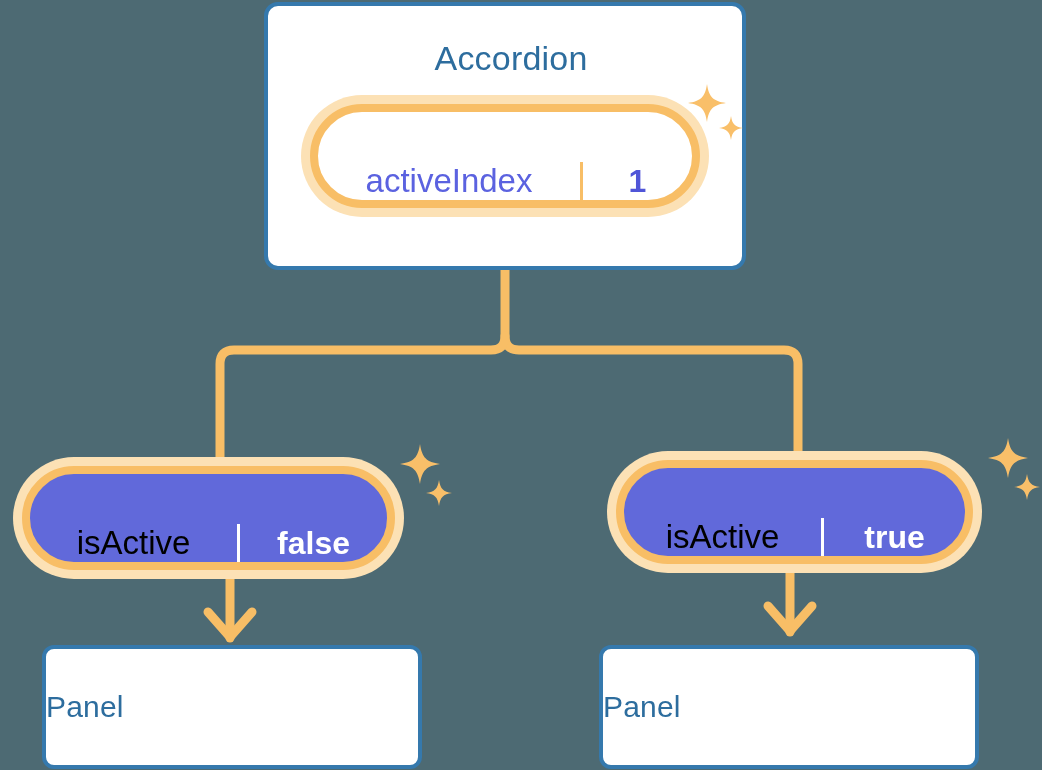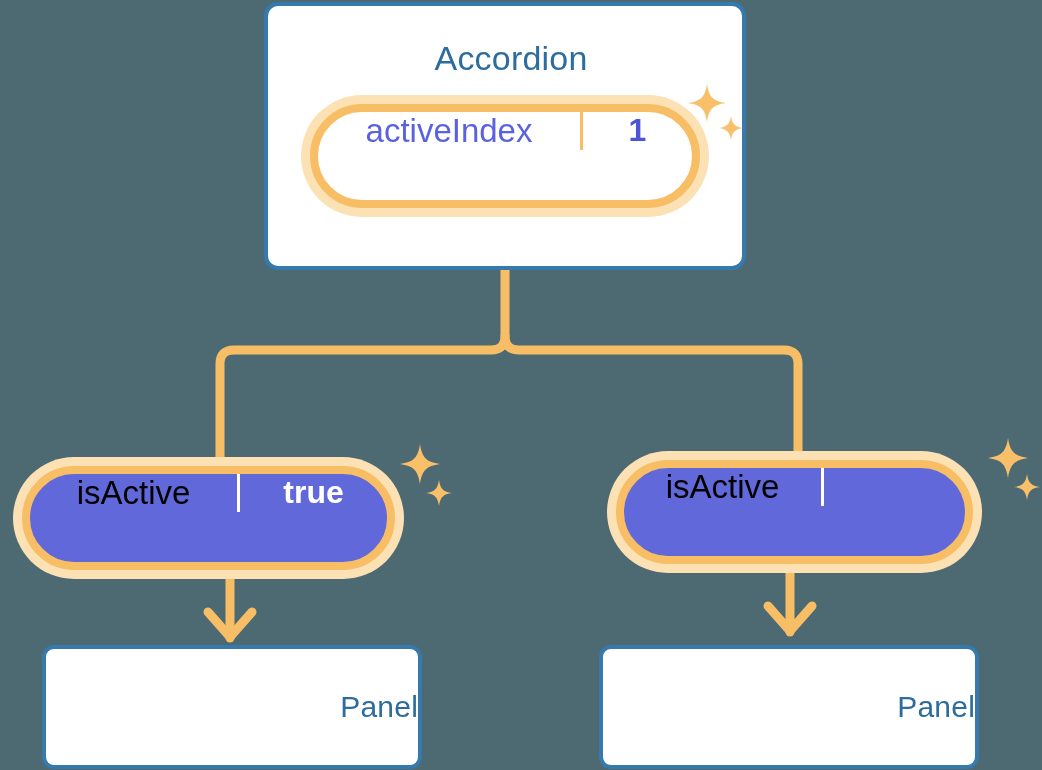--- a/index.html
+++ b/index.html
@@ -53,34 +53,34 @@
     margin-top: 33px;
     padding-left: 12px;
   }
 
   .panel-card {
     width: 380px;
     height: 124px;
     border-radius: 12px;
     display: flex;
     align-items: center;
-    justify-content: flex-end;
+    justify-content: flex-start;
   }
   .panel-card .card-title {
     font-size: 30px;
     margin: 0;
   }
   #card-panel-left  { left: 42px;  top: 645px; }
   #card-panel-right { left: 599px; top: 645px; }
 
   
   .pill {
     position: absolute;
     display: flex;
-    align-items: flex-start;
+    align-items: flex-end;
     box-sizing: border-box;
     border-radius: 999px;
     
     border: 8px solid #f8be66;
     box-shadow: 0 0 0 9px #fce1b5;
     z-index: 4;
   }
   .pill-key, .pill-val {
     display: flex;
     align-items: center;
@@ -194,38 +194,39 @@
     <svg class="sparkle" style="left:0; top:0;" width="38" height="38" viewBox="0 0 100 100">
       <path d="M50 0 C55 34 66 45 100 50 C66 55 55 66 50 100 C45 66 34 55 0 50 C34 45 45 34 50 0 Z"></path>
     </svg>
     <svg class="sparkle" style="left:31px; top:32px;" width="24" height="24" viewBox="0 0 100 100">
       <path d="M50 0 C55 34 66 45 100 50 C66 55 55 66 50 100 C45 66 34 55 0 50 C34 45 45 34 50 0 Z"></path>
     </svg>
   </div>
 
   <div class="pill pill-solid" id="pill-isactive-false">
     <div class="pill-key">isActive</div>
-    <div class="pill-val">true</div>
+    <div class="pill-val">false</div>
   </div>
 
   <div class="sparkle-group" style="left:400px; top:444px; width:60px; height:64px;">
     <svg class="sparkle" style="left:0; top:0;" width="40" height="40" viewBox="0 0 100 100">
       <path d="M50 0 C55 34 66 45 100 50 C66 55 55 66 50 100 C45 66 34 55 0 50 C34 45 45 34 50 0 Z"></path>
     </svg>
     <svg class="sparkle" style="left:26px; top:36px;" width="26" height="26" viewBox="0 0 100 100">
       <path d="M50 0 C55 34 66 45 100 50 C66 55 55 66 50 100 C45 66 34 55 0 50 C34 45 45 34 50 0 Z"></path>
     </svg>
   </div>
 
   <div class="card panel-card" id="card-panel-left">
     <div class="card-title">Panel</div>
   </div>
 
   <div class="pill pill-solid" id="pill-isactive-true">
     <div class="pill-key">isActive</div>
+    <div class="pill-val">true</div>
   </div>
 
   <div class="sparkle-group" style="left:988px; top:438px; width:60px; height:64px;">
     <svg class="sparkle" style="left:0; top:0;" width="40" height="40" viewBox="0 0 100 100">
       <path d="M50 0 C55 34 66 45 100 50 C66 55 55 66 50 100 C45 66 34 55 0 50 C34 45 45 34 50 0 Z"></path>
     </svg>
     <svg class="sparkle" style="left:26px; top:36px;" width="26" height="26" viewBox="0 0 100 100">
       <path d="M50 0 C55 34 66 45 100 50 C66 55 55 66 50 100 C45 66 34 55 0 50 C34 45 45 34 50 0 Z"></path>
     </svg>
   </div>

